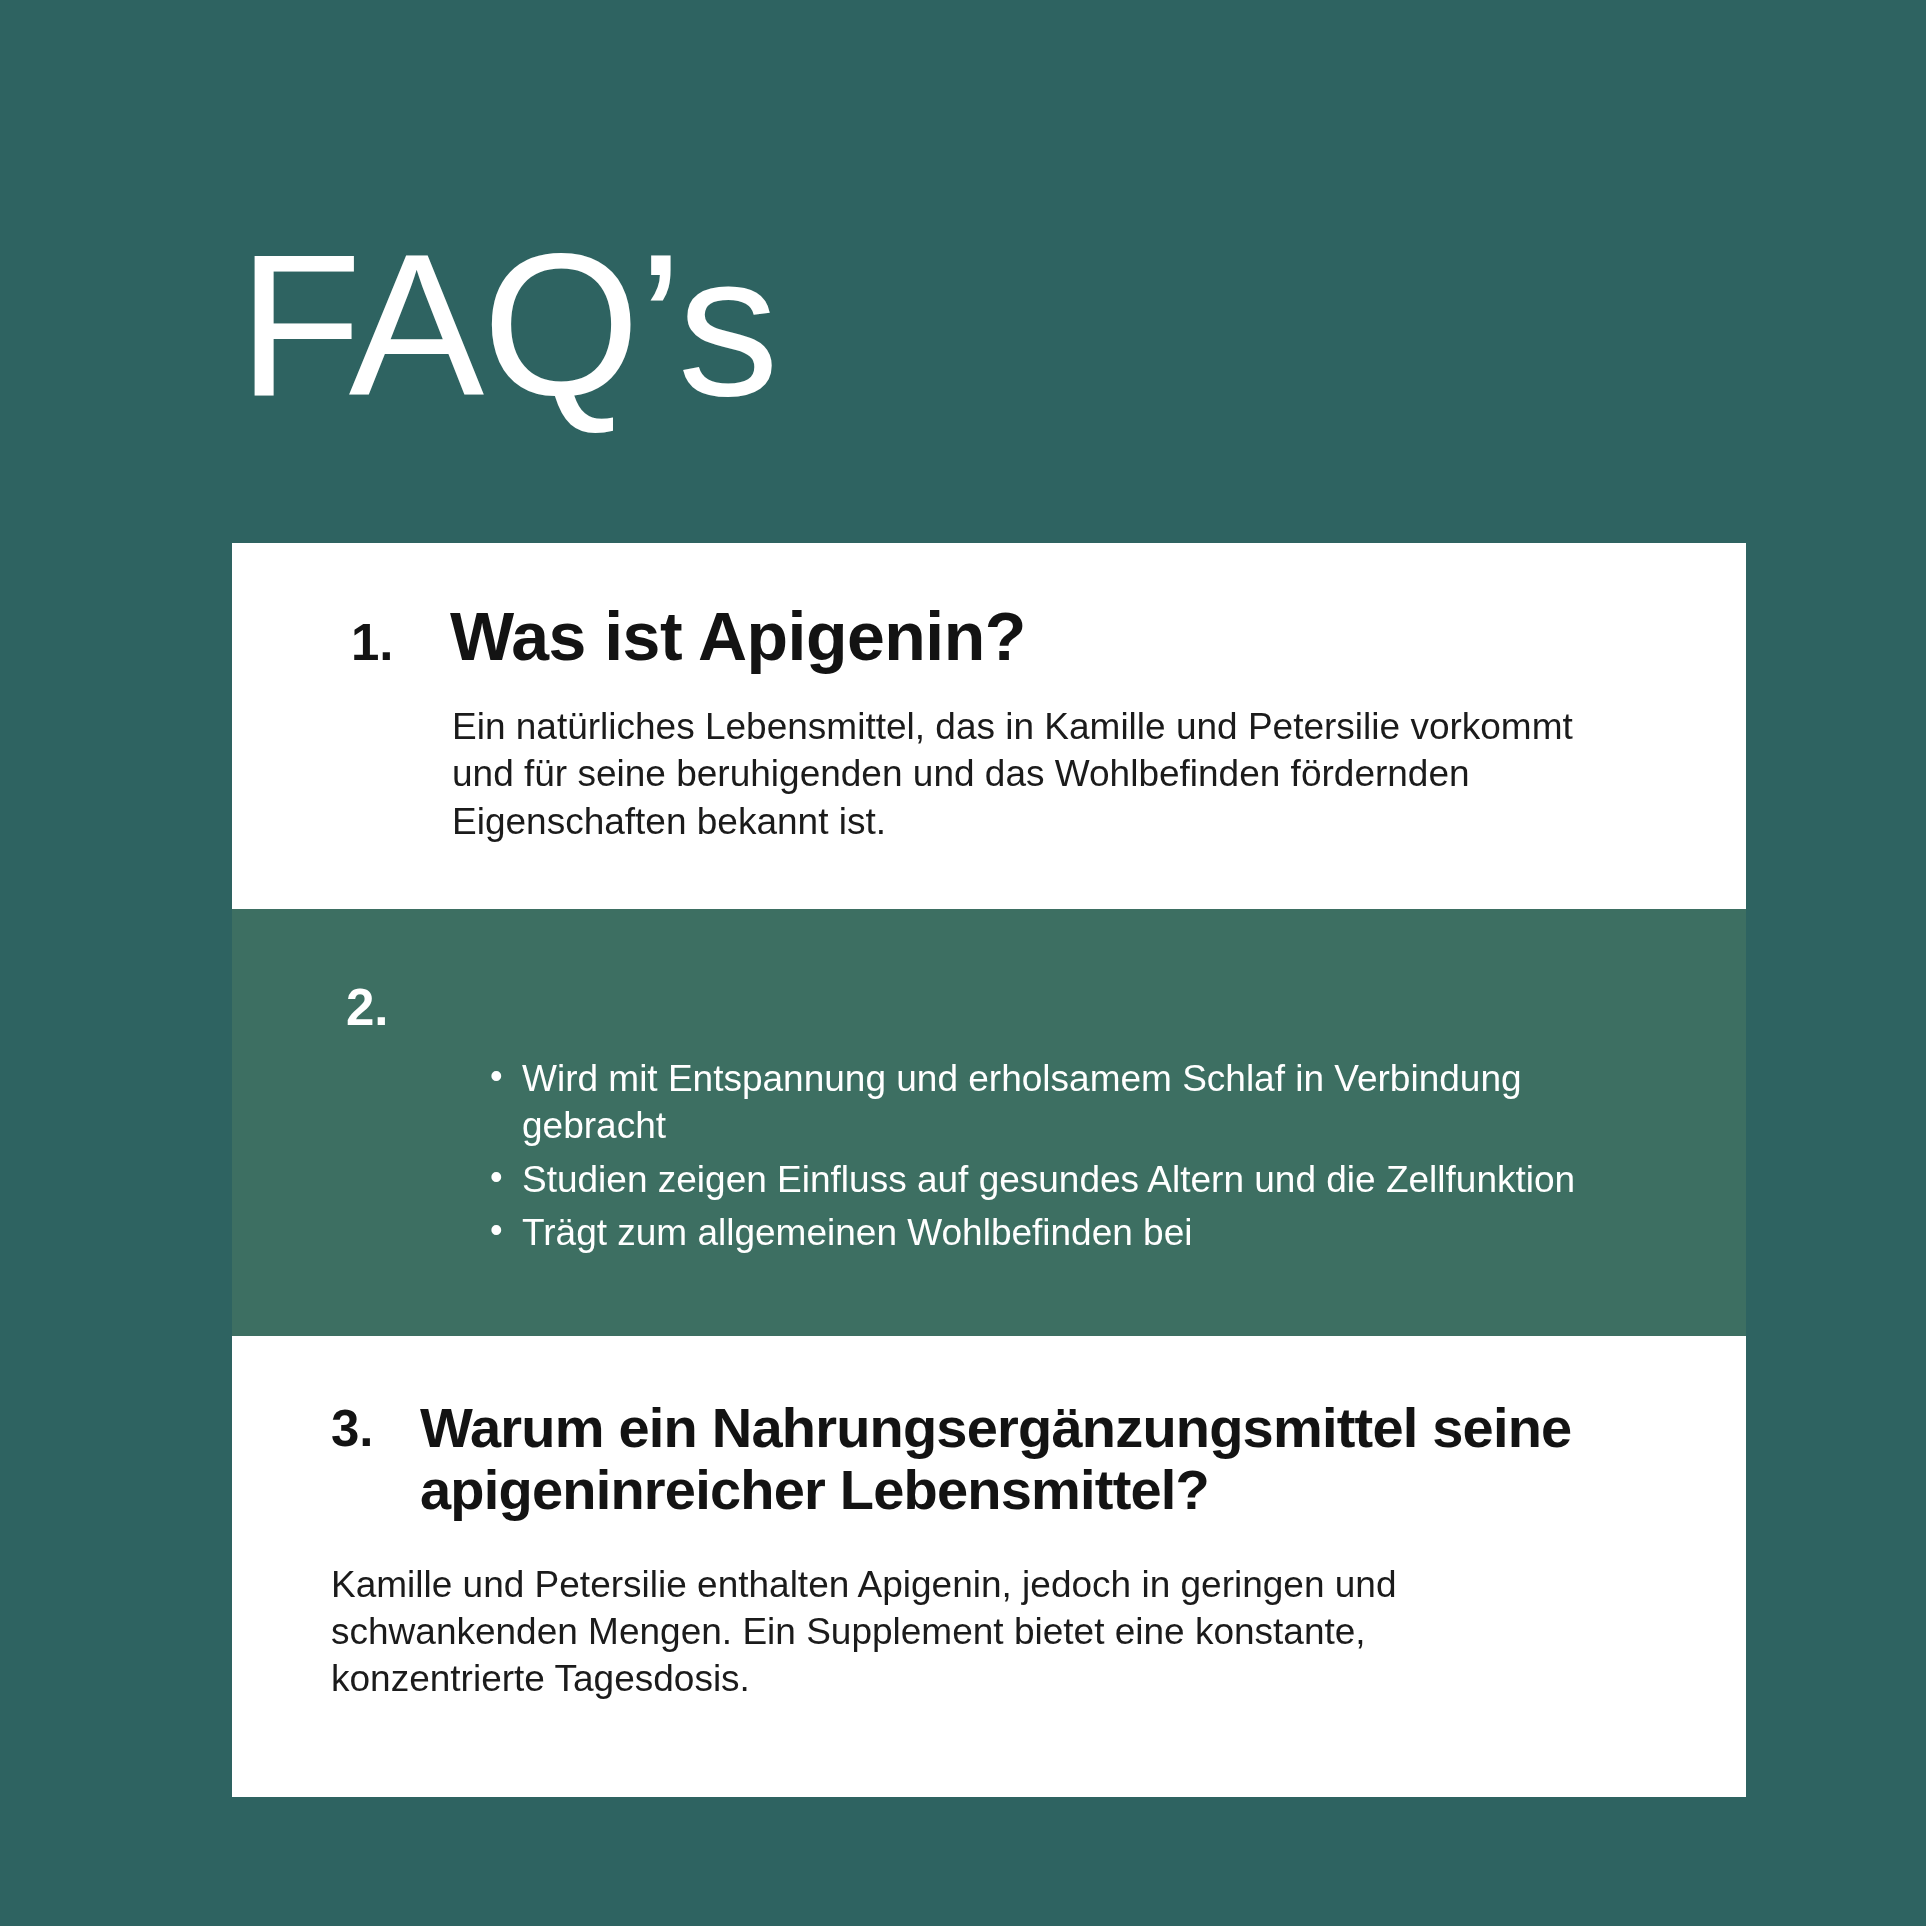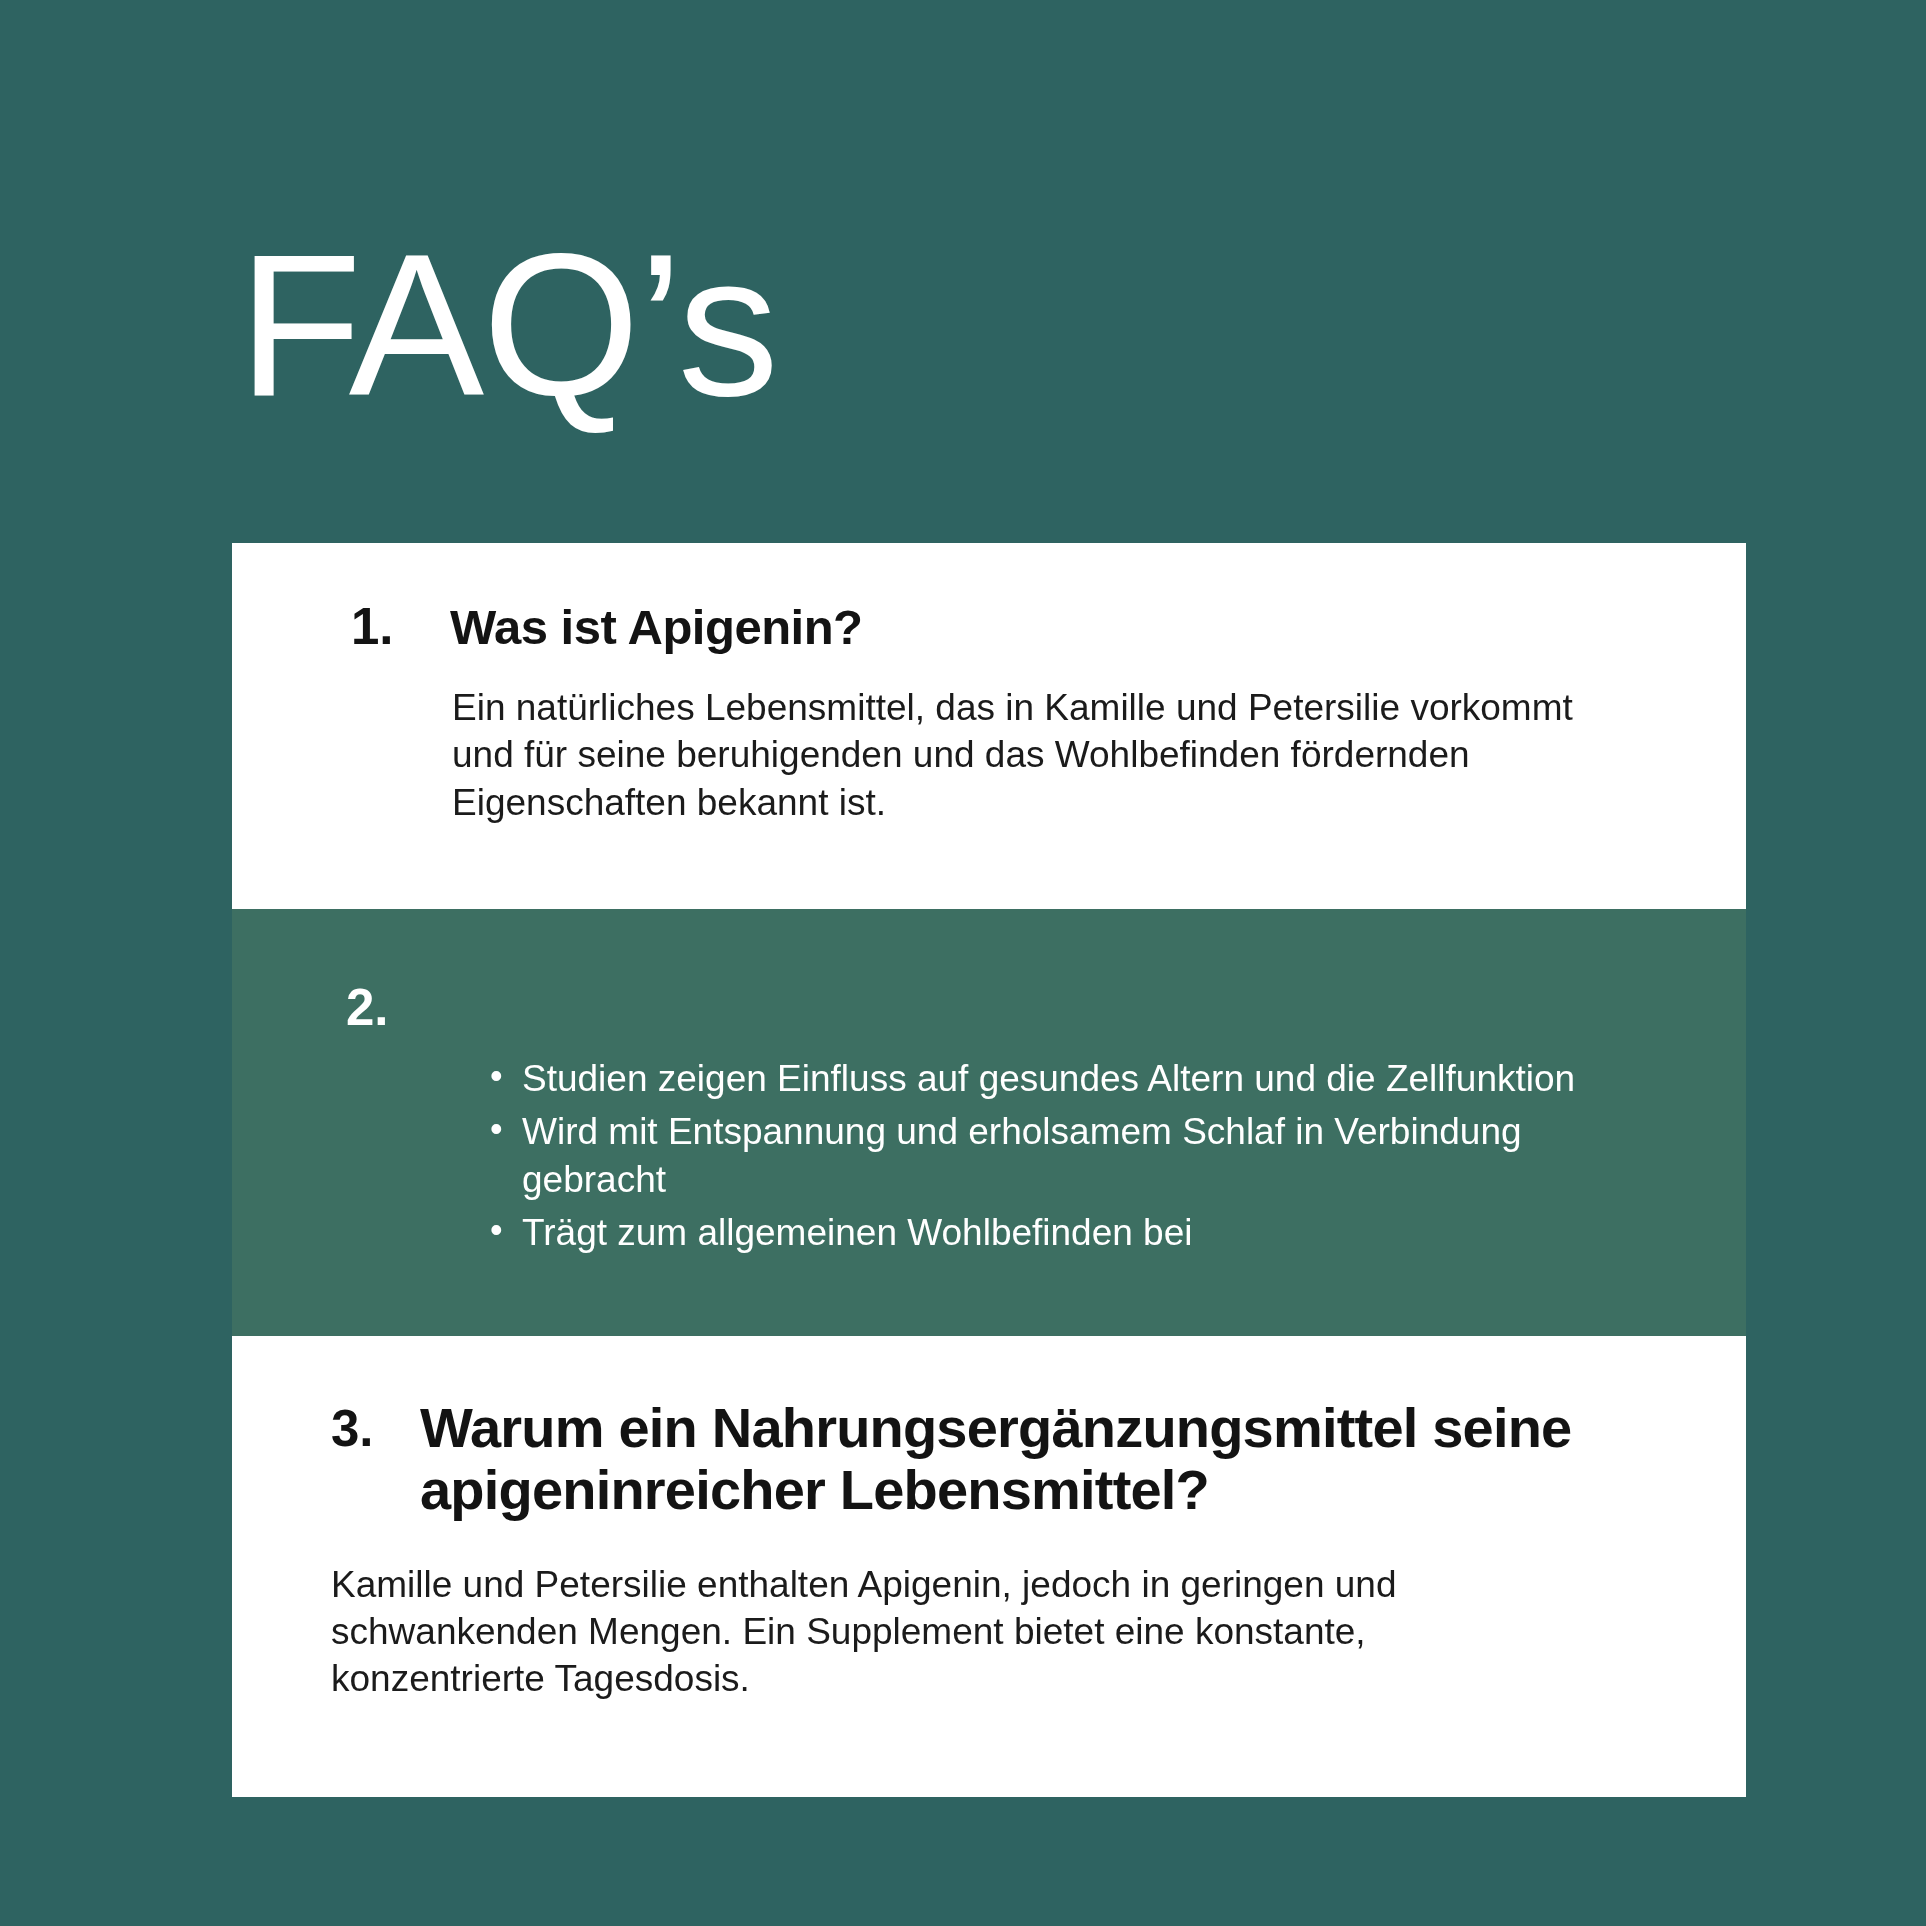--- a/index.html
+++ b/index.html
@@ -58,21 +58,21 @@
     align-items: baseline;
   }
   .item1 .num {
     font-size: 51px;
     font-weight: 700;
     color: #131313;
     width: 99px;
     flex: 0 0 99px;
   }
   .item1 .q-text {
-    font-size: 49px;
+    font-size: 68px;
     font-weight: 700;
     color: #131313;
     letter-spacing: -0.5px;
   }
   .item1 .answer {
     margin-top: 28px;
     margin-left: 101px;
     font-size: 37px;
     line-height: 1.28;
     color: #1b1b1b;
@@ -170,22 +170,22 @@
         <span class="q-text">Was ist Apigenin?</span>
       </div>
       <div class="answer">Ein natürliches Lebensmittel, das in Kamille und Petersilie vorkommt und für seine beruhigenden und das Wohlbefinden fördernden Eigenschaften bekannt ist.</div>
     </div>
 
     <div class="faq-item item-dark item2">
       <div class="q-row">
         <span class="num">2.</span>
       </div>
       <ul>
+        <li>Wird mit Entspannung und erholsamem Schlaf in Verbindung gebracht</li>
         <li>Studien zeigen Einfluss auf gesundes Altern und die Zellfunktion</li>
-        <li>Wird mit Entspannung und erholsamem Schlaf in Verbindung gebracht</li>
         <li>Trägt zum allgemeinen Wohlbefinden bei</li>
       </ul>
     </div>
 
     <div class="faq-item item-light item3">
       <div class="q-row">
         <span class="num">3.</span>
         <span class="q-text">Warum ein Nahrungsergänzungsmittel seine apigeninreicher Lebensmittel?</span>
       </div>
       <div class="answer">Kamille und Petersilie enthalten Apigenin, jedoch in geringen und schwankenden Mengen. Ein Supplement bietet eine konstante, konzentrierte Tagesdosis.</div>

